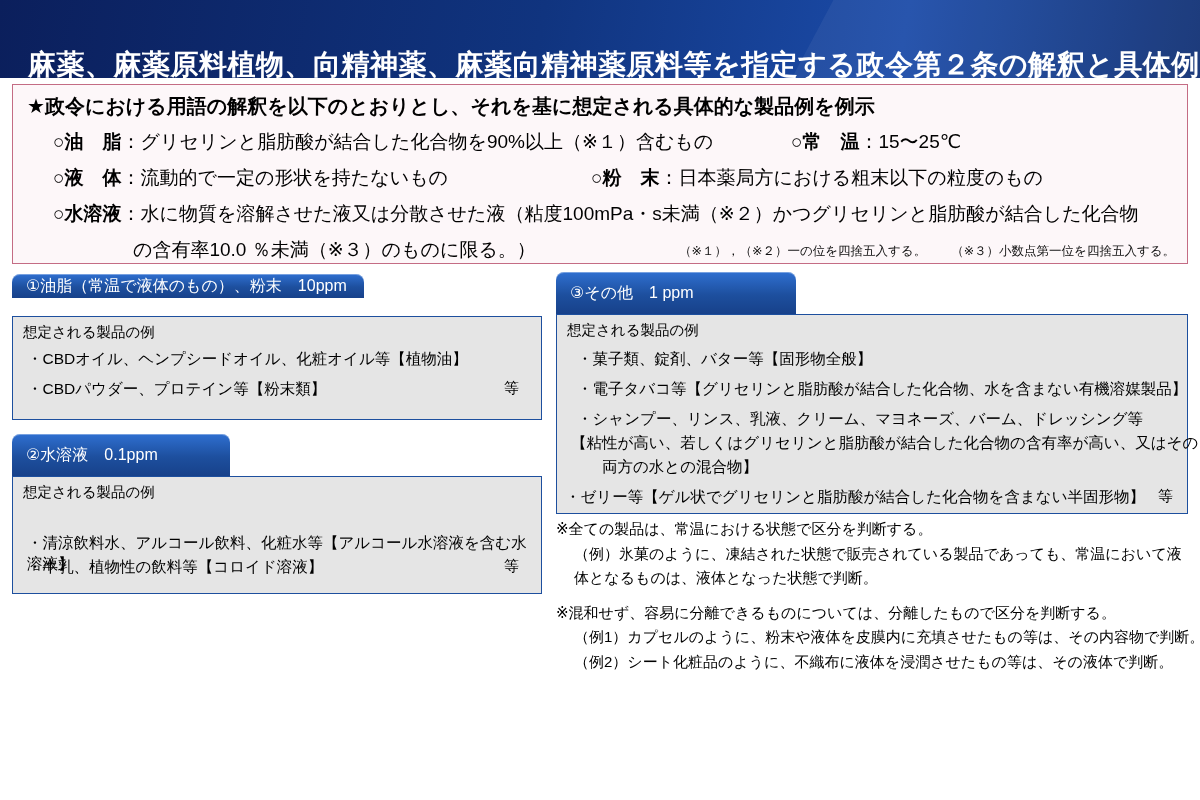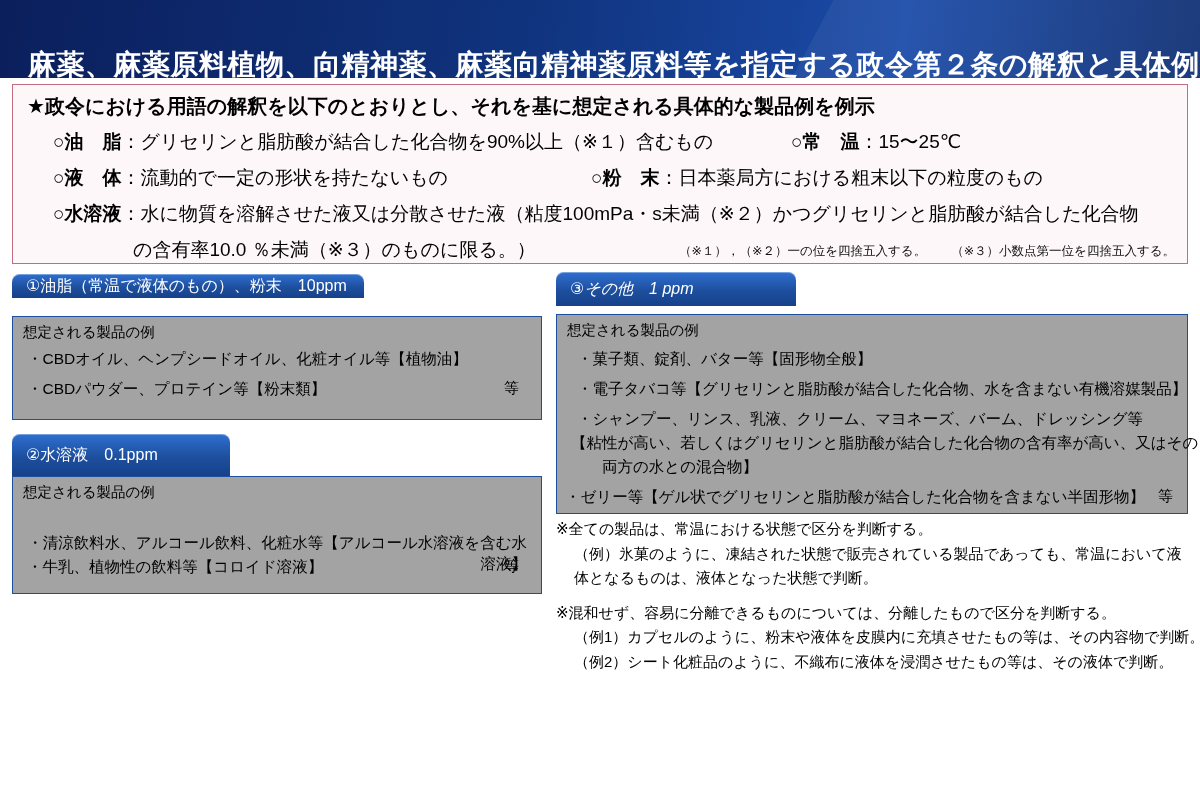--- a/index.html
+++ b/index.html
@@ -94,30 +94,29 @@
     font-size: 16px;
     border-radius: 8px 8px 0 0;
     display: flex;
     align-items: center;
     padding-left: 14px;
     background: linear-gradient(180deg, #2f6fd0 0%, #1d4f9e 55%, #17418a 100%);
     box-shadow: inset 0 1px 0 rgba(255,255,255,0.35);
   }
   .tab-1 { left: 12px;  top: 274px; width: 352px; height: 24px; }
   .tab-2 { left: 12px;  top: 434px; width: 218px; height: 42px; }
-  .tab-3 { left: 556px; top: 272px; width: 240px; height: 34px; font-style: italic; }
+  .tab-3 { left: 556px; top: 272px; width: 240px; height: 42px; }
 
   
   .panel {
     position: absolute;
     box-sizing: border-box;
     border: 1.5px solid #1d4f9e;
-    background: #a3a3a3;
+    background: #e5e5e5;
     font-size: 15.5px;
-    text-align: right;
   }
   .panel-1 { left: 12px;  top: 316px; width: 530px; height: 104px; }
   .panel-2 { left: 12px;  top: 476px; width: 530px; height: 118px; }
   .panel-3 { left: 556px; top: 314px; width: 632px; height: 200px; }
 
   .panel-sub {
     position: absolute;
     left: 10px; top: 6px;
     font-size: 14.5px;
   }

